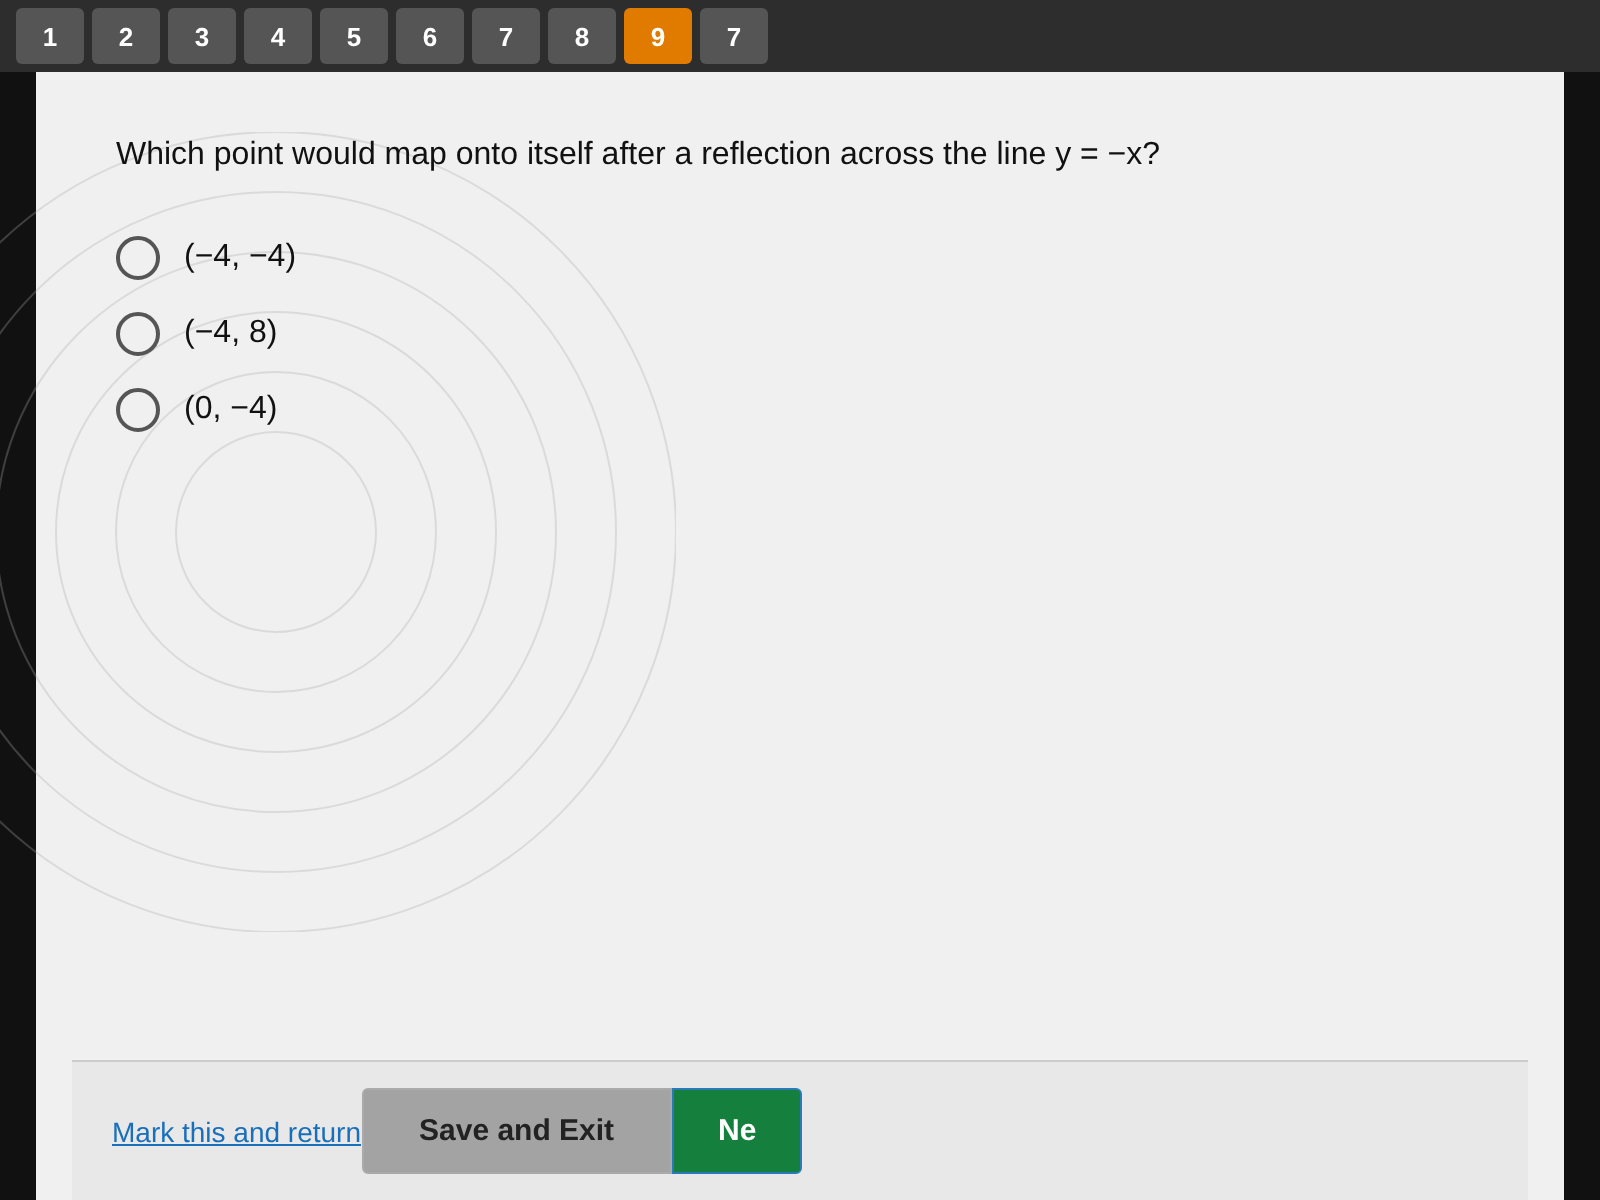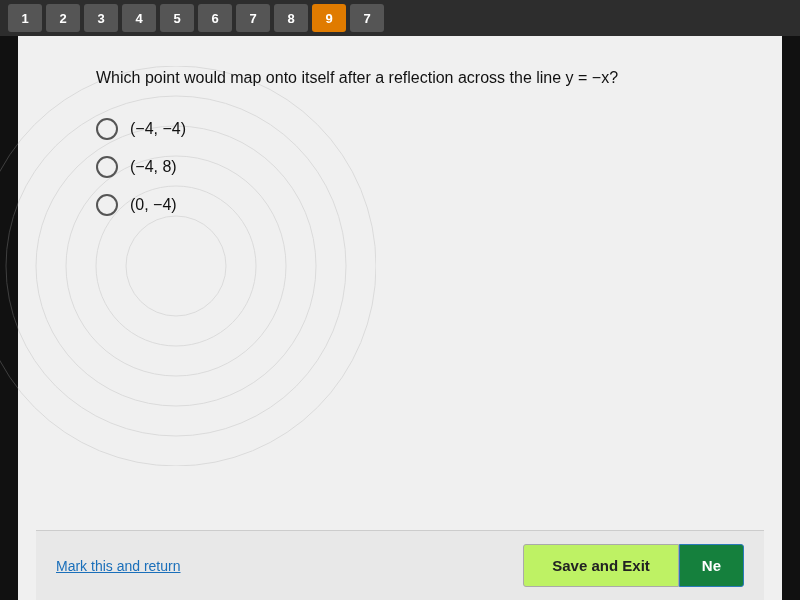--- a/index.html
+++ b/index.html
@@ -85,39 +85,39 @@
     
     .bottom-bar {
       position: absolute;
       bottom: 0;
       left: 18px;
       right: 18px;
       height: 70px;
       background: #e8e8e8;
       display: flex;
       align-items: center;
-      justify-content: space-between;
+      justify-content: flex-start;
       padding: 0 20px 0 20px;
       border-top: 1px solid #ccc;
     }
 
     .mark-return-link {
       color: #1a6fba;
       font-size: 14px;
       text-decoration: underline;
       cursor: pointer;
     }
 
     .bottom-buttons {
       display: flex;
       gap: 0;
     }
 
     .btn-save {
-      background: #bef264;
+      background: #a3a3a3;
       border: 1px solid #aaa;
       color: #222;
       font-size: 15px;
       font-weight: bold;
       padding: 12px 28px;
       cursor: pointer;
       border-radius: 3px 0 0 3px;
     }
 
     .btn-next {
@@ -151,21 +151,20 @@
       background: #111;
     }
 
     .wrapper {
       position: absolute;
       top: 36px;
       left: 18px;
       right: 18px;
       bottom: 0;
       background: #f0f0f0;
-      padding-left: 38px;
     }
   </style>
 </head>
 <body>
 
 <div class="top-nav">
   <div class="nav-tab">1</div>
   <div class="nav-tab">2</div>
   <div class="nav-tab">3</div>
   <div class="nav-tab">4</div>

